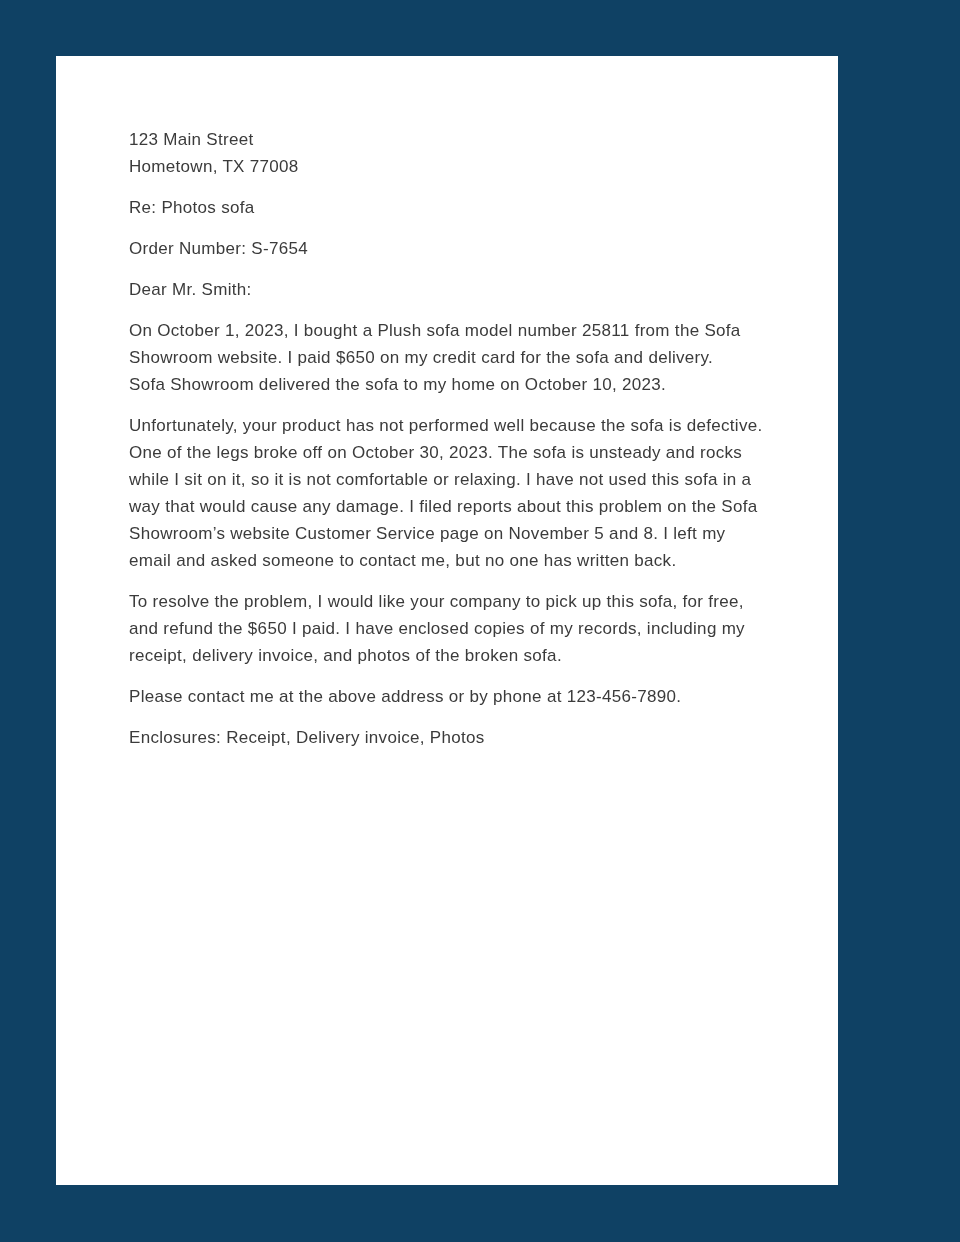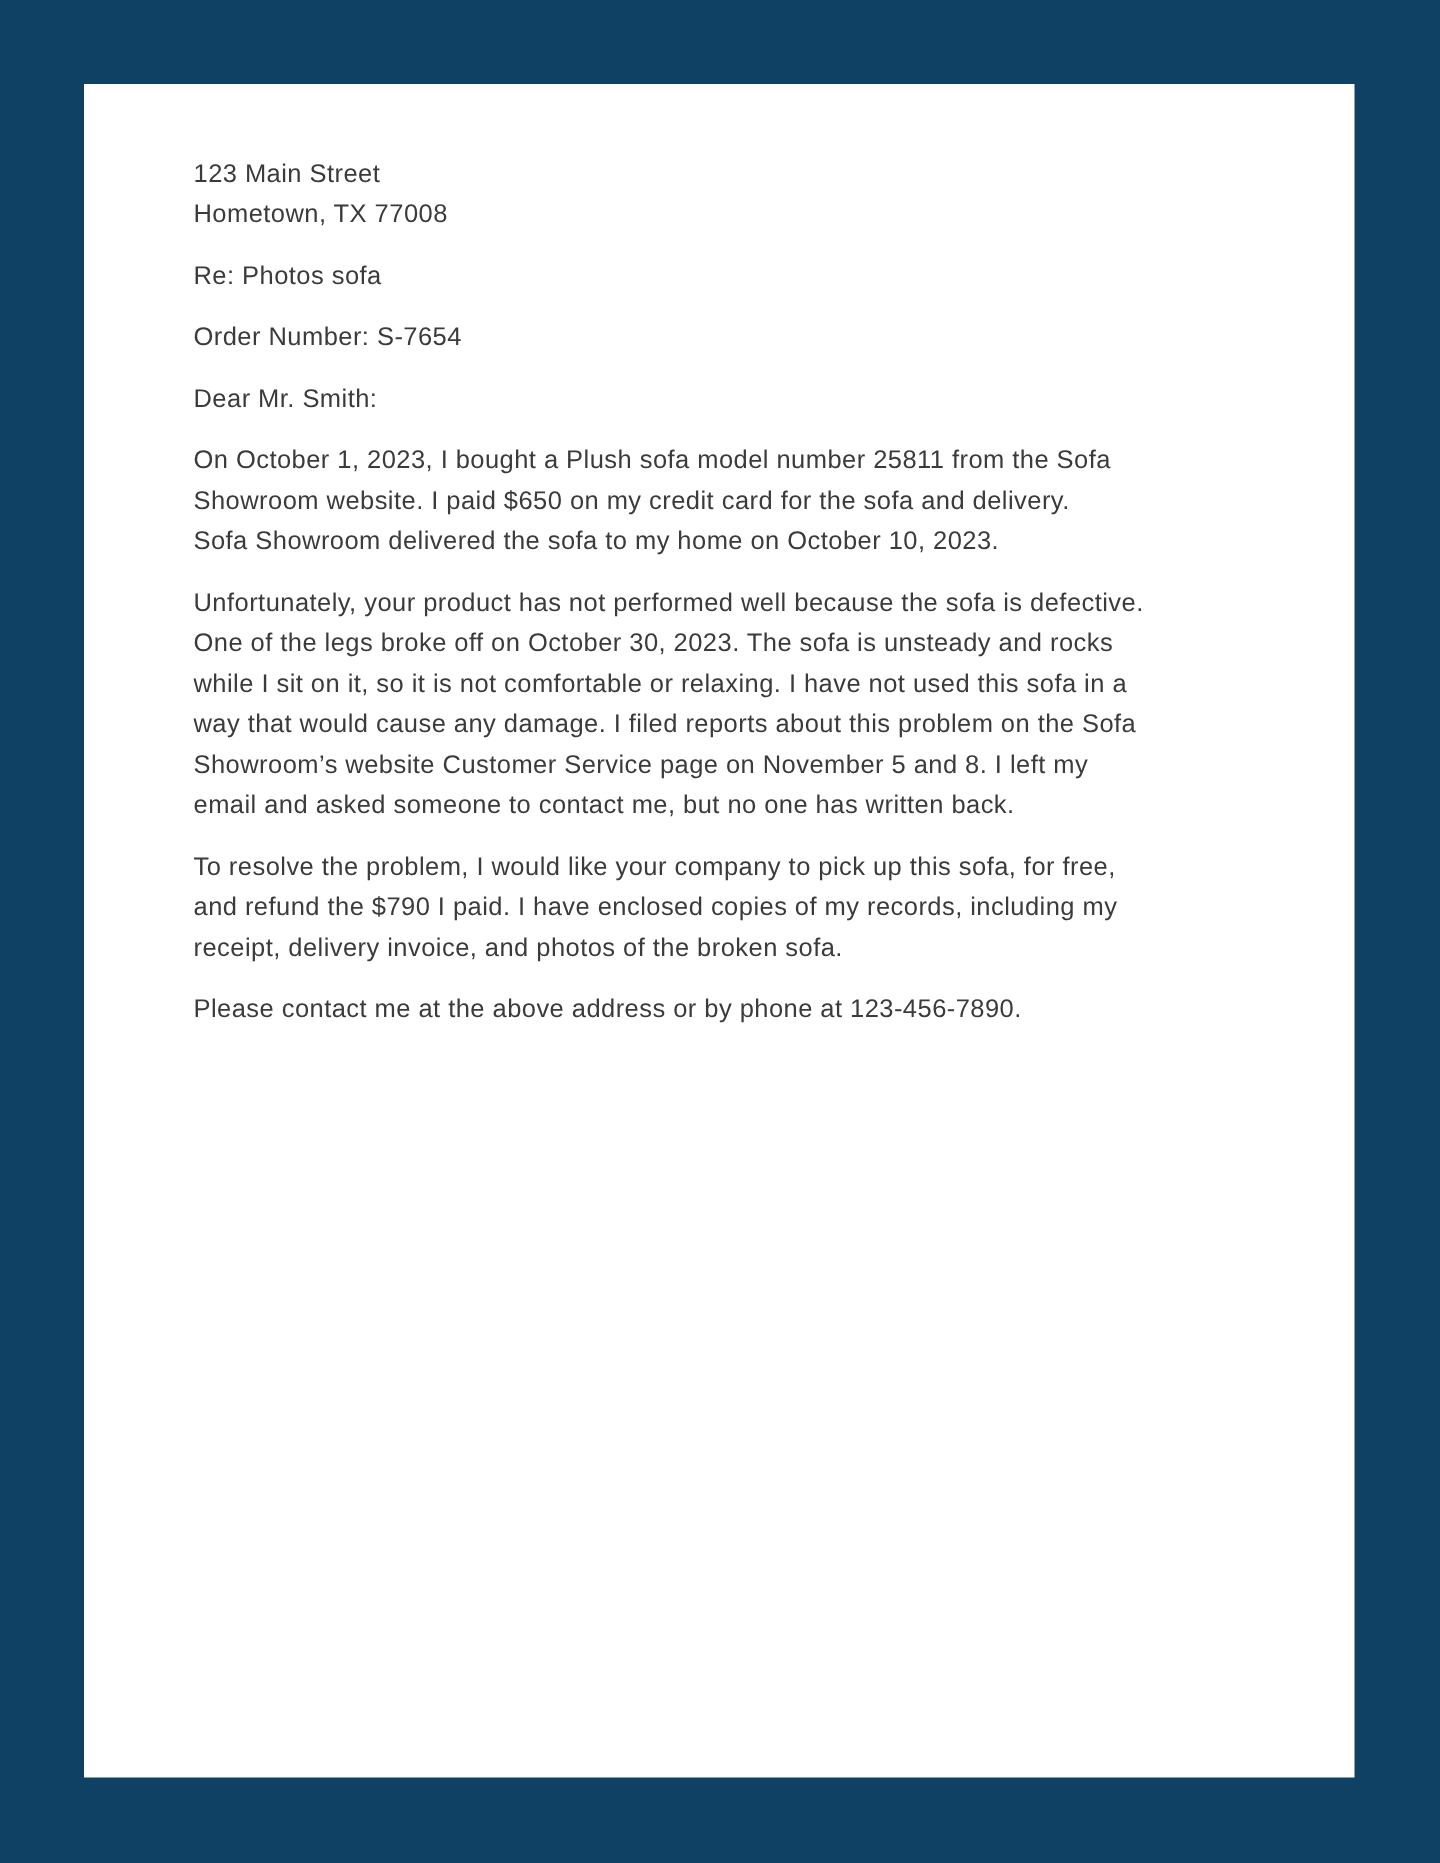--- a/index.html
+++ b/index.html
@@ -15,25 +15,25 @@
   }
   .frame {
     position: absolute;
     inset: 0;
     background: #0f4164;
   }
   .page {
     position: absolute;
     left: 56px;
     top: 56px;
-    width: 847px;
+    width: 782px;
     height: 1129px;
     background: #ffffff;
     box-sizing: border-box;
-    padding: 46px 40px 0 73px;
+    padding: 70px 40px 0 73px;
   }
   .block {
     font-size: 17px;
     line-height: 27px;
     letter-spacing: 0.3px;
     color: #3b3b3b;
     white-space: pre-line;
     margin: 0 0 14px 0;
     max-width: 710px;
   }
@@ -52,16 +52,17 @@
   <div class="block">On October 1, 2023, I bought a Plush sofa model number 25811 from the Sofa
 Showroom website. I paid $650 on my credit card for the sofa and delivery.
 Sofa Showroom delivered the sofa to my home on October 10, 2023.</div>
   <div class="block">Unfortunately, your product has not performed well because the sofa is defective.
 One of the legs broke off on October 30, 2023. The sofa is unsteady and rocks
 while I sit on it, so it is not comfortable or relaxing. I have not used this sofa in a
 way that would cause any damage. I filed reports about this problem on the Sofa
 Showroom’s website Customer Service page on November 5 and 8. I left my
 email and asked someone to contact me, but no one has written back.</div>
   <div class="block">To resolve the problem, I would like your company to pick up this sofa, for free,
-and refund the $790 I paid. I have enclosed copies of my records, including my
+and refund the $650 I paid. I have enclosed copies of my records, including my
 receipt, delivery invoice, and photos of the broken sofa.</div>
   <div class="block">Please contact me at the above address or by phone at 123-456-7890.</div>
+  <div class="block">Enclosures: Receipt, Delivery invoice, Photos</div>
 </div>
 
 </body></html>

